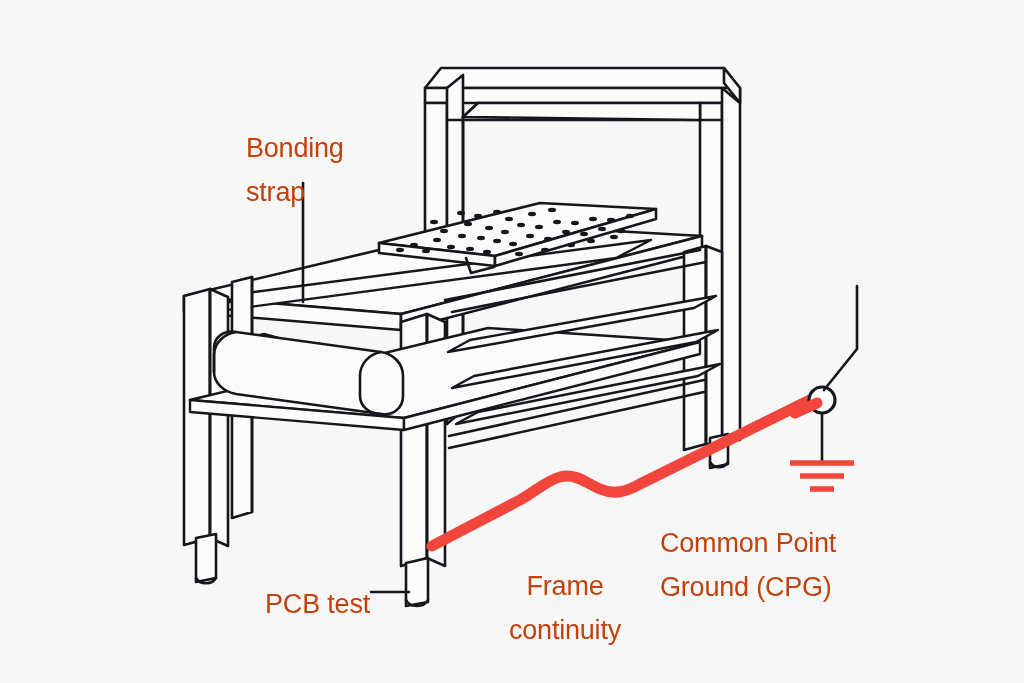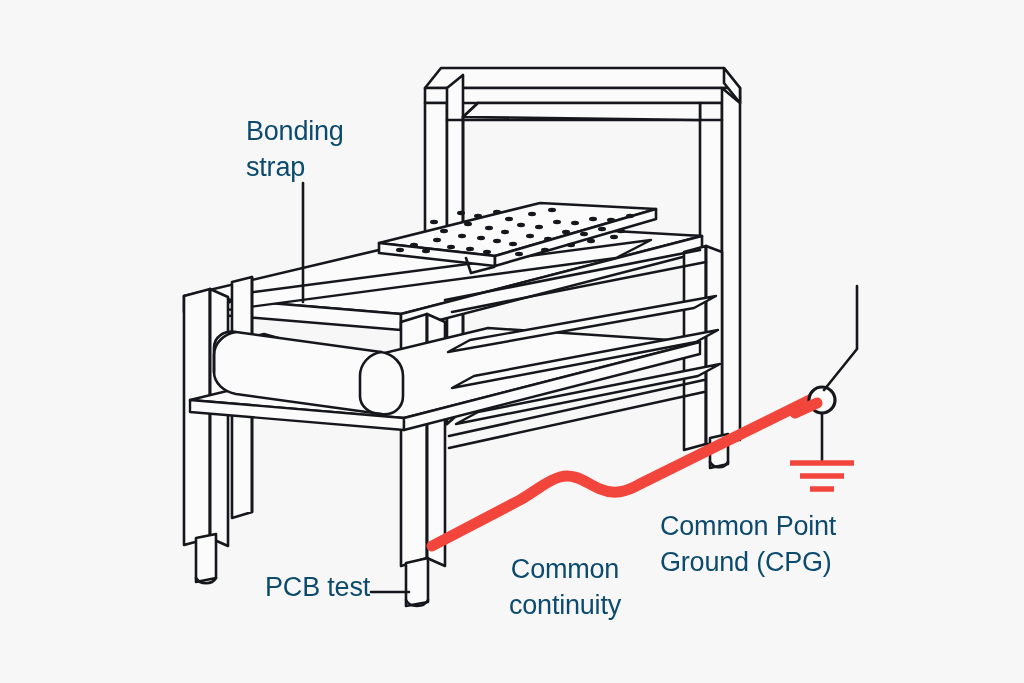--- a/index.html
+++ b/index.html
@@ -19,27 +19,28 @@
   #diagram {
     position: absolute;
     left: 0;
     top: 0;
     width: 1024px;
     height: 683px;
     display: block;
   }
   .lbl {
     position: absolute;
-    color: #0c4a6e;
+    color: #c2410c;
     font-family: "Liberation Sans", sans-serif;
     font-size: 27px;
-    line-height: 36px;
+    line-height: 44px;
     font-weight: 400;
     white-space: pre;
     letter-spacing: -0.2px;
+    margin-top: 13px;
   }
 
   #lbl-bonding-strap { left: 246px; top: 113px; width: 220px; text-align: left; }
   #lbl-rtg-test-point { left: 776px; top: 248px; width: 240px; text-align: left; }
   #lbl-cpg { left: 660px; top: 508px; width: 330px; }
   #lbl-pcb-panel { left: 120px; top: 569px; width: 250px; text-align: right; }
   #lbl-frame-continuity { left: 455px; top: 551px; width: 220px; text-align: center; }
 </style>
 </head>
 <body>
@@ -258,16 +259,16 @@
 
   <div class="lbl" id="lbl-bonding-strap">Bonding
 strap</div>
 
 
   <div class="lbl" id="lbl-cpg">Common Point
 Ground (CPG)</div>
 
   <div class="lbl" id="lbl-pcb-panel">PCB test</div>
 
-  <div class="lbl" id="lbl-frame-continuity">Common
+  <div class="lbl" id="lbl-frame-continuity">Frame
 continuity</div>
 
 </div>
 
 </body></html>

